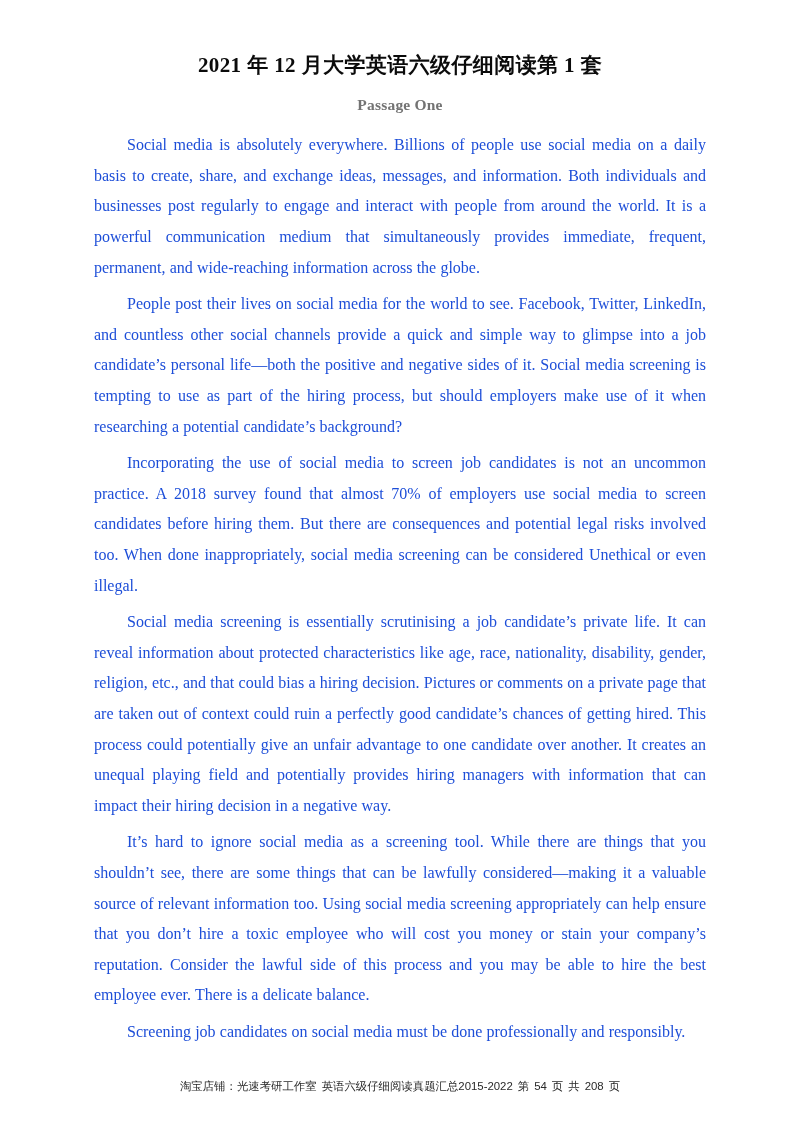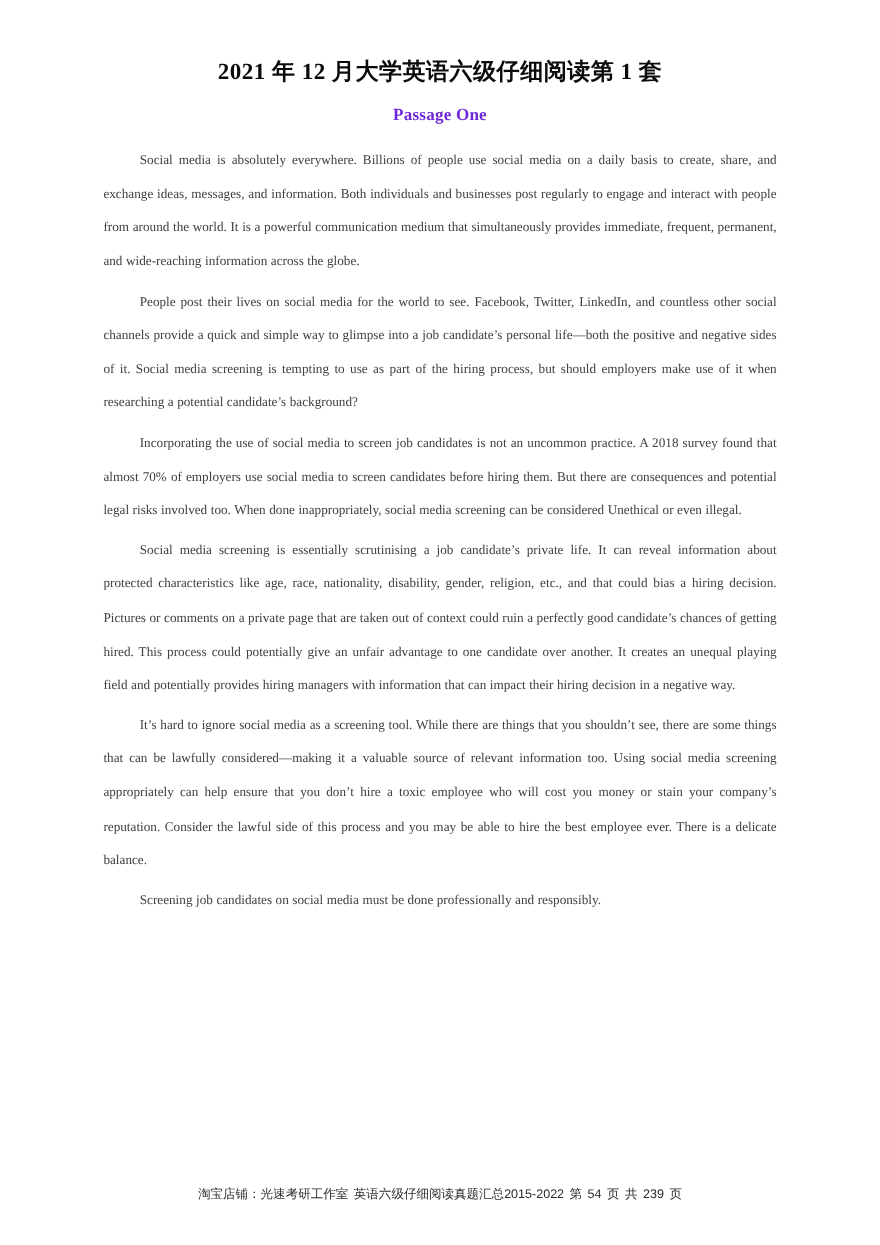--- a/index.html
+++ b/index.html
@@ -40,33 +40,33 @@
     line-height: 1.3;
     color: #0b0b0b;
   }
   .passage-heading {
     margin: 0;
     padding-top: 17px;
     font-size: 15.5px;
     font-weight: bold;
     text-align: center;
     letter-spacing: 0.2px;
-    color: #6d28d9;
+    color: #737373;
   }
   .body-text {
     padding-top: 16px;
   }
   p.para {
     margin: 0 0 6px 0;
-    font-size: 12px;
+    font-size: 16px;
     line-height: 30.6px;
     text-align: justify;
     text-justify: inter-word;
     text-indent: 33px;
-    color: #404040;
+    color: #1d4ed8;
     word-spacing: 0.2px;
   }
   p.para:last-child {
     margin-bottom: 12px;
   }
   .footer {
     position: absolute;
     left: 0;
     top: 1078px;
     width: 800px;
@@ -94,15 +94,15 @@
       <p class="para">People post their lives on social media for the world to see. Facebook, Twitter, LinkedIn, and countless other social channels provide a quick and simple way to glimpse into a job candidate’s personal life—both the positive and negative sides of it. Social media screening is tempting to use as part of the hiring process, but should employers make use of it when researching a potential candidate’s background?</p>
       <p class="para">Incorporating the use of social media to screen job candidates is not an uncommon practice. A 2018 survey found that almost 70% of employers use social media to screen candidates before hiring them. But there are consequences and potential legal risks involved too. When done inappropriately, social media screening can be considered Unethical or even illegal.</p>
       <p class="para">Social media screening is essentially scrutinising a job candidate’s private life. It can reveal information about protected characteristics like age, race, nationality, disability, gender, religion, etc., and that could bias a hiring decision. Pictures or comments on a private page that are taken out of context could ruin a perfectly good candidate’s chances of getting hired. This process could potentially give an unfair advantage to one candidate over another. It creates an unequal playing field and potentially provides hiring managers with information that can impact their hiring decision in a negative way.</p>
       <p class="para">It’s hard to ignore social media as a screening tool. While there are things that you shouldn’t see, there are some things that can be lawfully considered—making it a valuable source of relevant information too. Using social media screening appropriately can help ensure that you don’t hire a toxic employee who will cost you money or stain your company’s reputation. Consider the lawful side of this process and you may be able to hire the best employee ever. There is a delicate balance.</p>
       <p class="para">Screening job candidates on social media must be done professionally and responsibly.</p>
     </div>
 
   </div>
 
   <div class="footer">
-    <span>淘宝店铺：光速考研工作室</span><span class="sep"></span><span>英语六级仔细阅读真题汇总2015-2022</span><span class="sep"></span><span>第</span><span class="sep"></span><span>54</span><span class="sep"></span><span>页</span><span class="sep"></span><span>共</span><span class="sep"></span><span>239</span><span class="sep"></span><span>页</span>
+    <span>淘宝店铺：光速考研工作室</span><span class="sep"></span><span>英语六级仔细阅读真题汇总2015-2022</span><span class="sep"></span><span>第</span><span class="sep"></span><span>54</span><span class="sep"></span><span>页</span><span class="sep"></span><span>共</span><span class="sep"></span><span>208</span><span class="sep"></span><span>页</span>
   </div>
 </div>
 
 </body></html>

